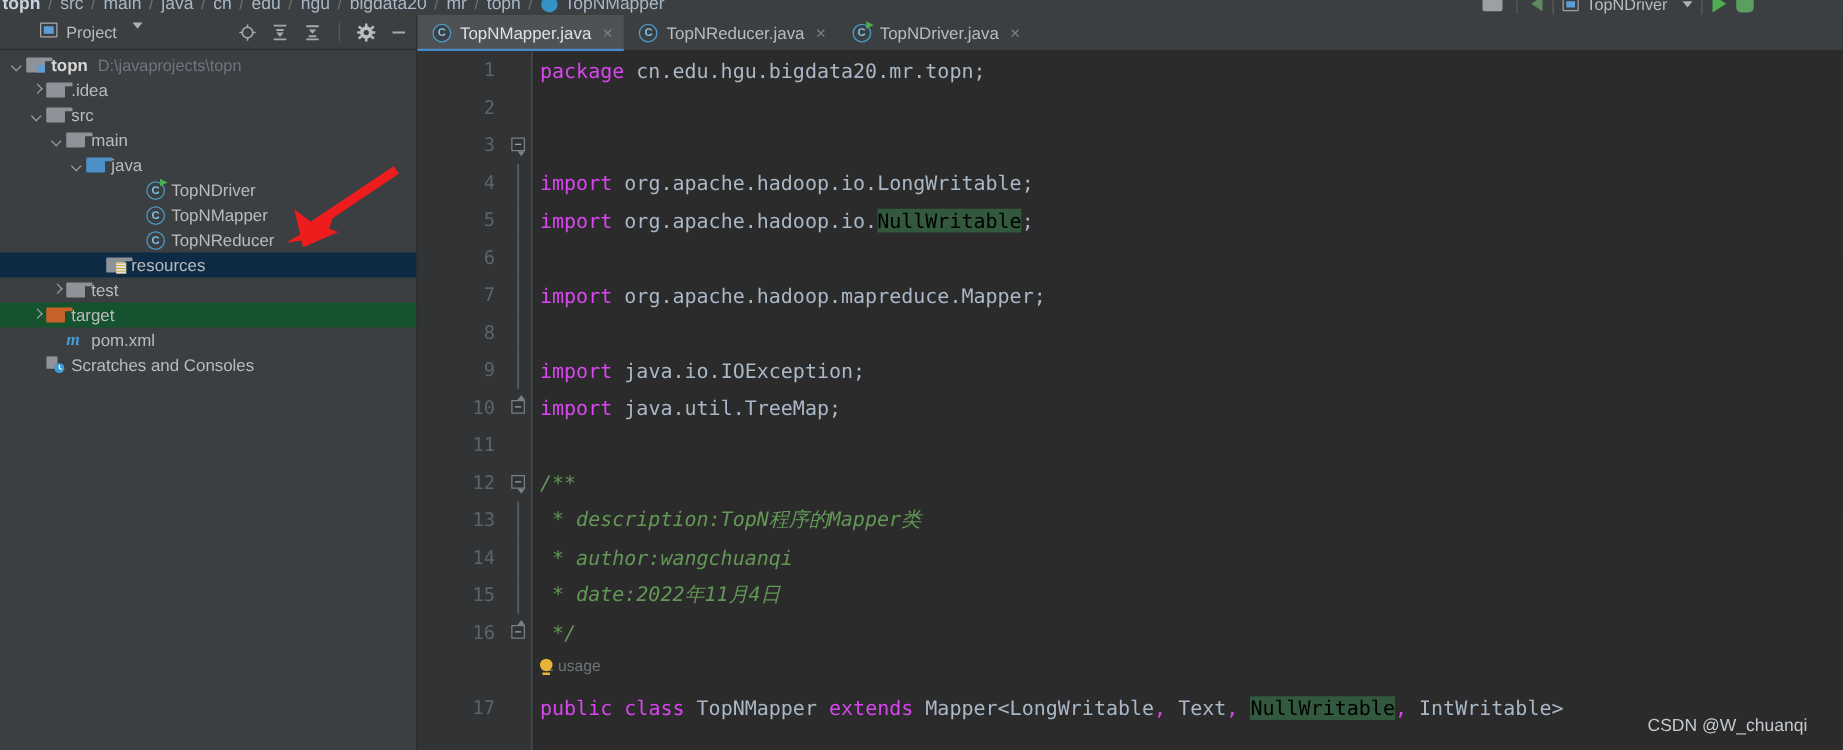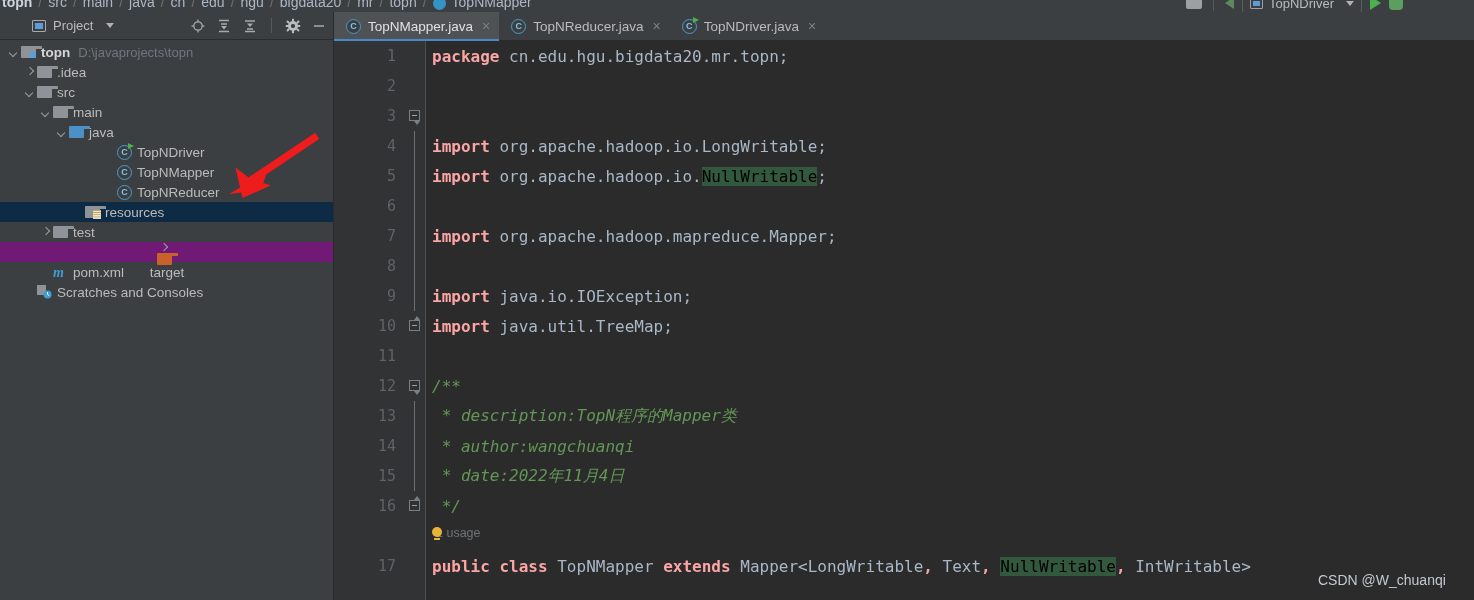--- a/index.html
+++ b/index.html
@@ -31,21 +31,21 @@
 
   
   .project-panel {
     position:absolute; top:12px; left:0; width:334px; height:588px;
     background:#3c3f41; border-right:1px solid #2b2b2b;
   }
   .panel-header {
     height:28px; display:flex; align-items:center;
     padding:0 6px 0 8px; border-bottom:1px solid #2b2b2b;
   }
-  .panel-title-group { display:flex; align-items:center; gap:7px;padding-left:24px; }
+  .panel-title-group { display:flex; align-items:flex-start; gap:7px;padding-left:24px; }
   .panel-icon {
     width:14px; height:12px; border:1.6px solid #a6aab0; border-radius:1px;
     display:inline-block; position:relative; background:#3c3f41;
   }
   .panel-icon::after {
     content:""; position:absolute; inset:2px; background:#5b9dd4;
   }
   .panel-title { font-size:13px; color:#bbbbbb; }
   .caret-down {
     width:0; height:0; border-left:4.5px solid transparent;
@@ -59,21 +59,21 @@
   
   .ic-locate svg, .ic-expand svg, .ic-collapse svg, .ic-gear svg, .ic-min svg { display:block; }
 
   
   .tree { padding-top:2px; font-size:13.5px; color:#bbbbbb; }
   .tree-row {
     height:20px; display:flex; align-items:center; white-space:nowrap;
     padding-right:4px;
   }
   .tree-row.selected { background:#0d2b45; }
-  .tree-row.hovered  { background:#701a75;flex-direction:column; }
+  .tree-row.hovered  { background:#14532d; }
   .arrow {
     width:11px; height:11px; margin-right:2px; flex:none; position:relative;
   }
   .arrow.right::before {
     content:""; position:absolute; left:3px; top:1.5px;
     width:5px; height:5px; border-right:1.4px solid #9a9fa5;
     border-bottom:1.4px solid #9a9fa5; transform:rotate(-45deg);
   }
   .arrow.down::before {
     content:""; position:absolute; left:1.5px; top:3px;
@@ -195,21 +195,21 @@
   .fold-close::before {
     content:""; position:absolute; left:3.5px; top:-5px;
     width:0; height:0; border-left:3px solid transparent;
     border-right:3px solid transparent; border-bottom:4px solid #7b7f82;
   }
   .fold-bar {
     position:absolute; left:8px; width:1px; background:#6b6f72;
   }
   .code-text { padding-left:6px; white-space:pre; }
 
-  .kw   { color:#fca5a5;font-weight:bold; }
+  .kw   { color:#d946ef; }
   .txt  { color:#a9b7c6; }
   .cls  { color:#a9b7c6; }
   .cmt  { color:#629755; font-style:italic; }
   .hl   { background:#32593d; }
 
   .inlay {
     position:absolute; left:98px; top:5px;
     font-family:"Liberation Sans", sans-serif;
     font-size:12.5px; color:#6d7478; display:flex; align-items:center;
   }

